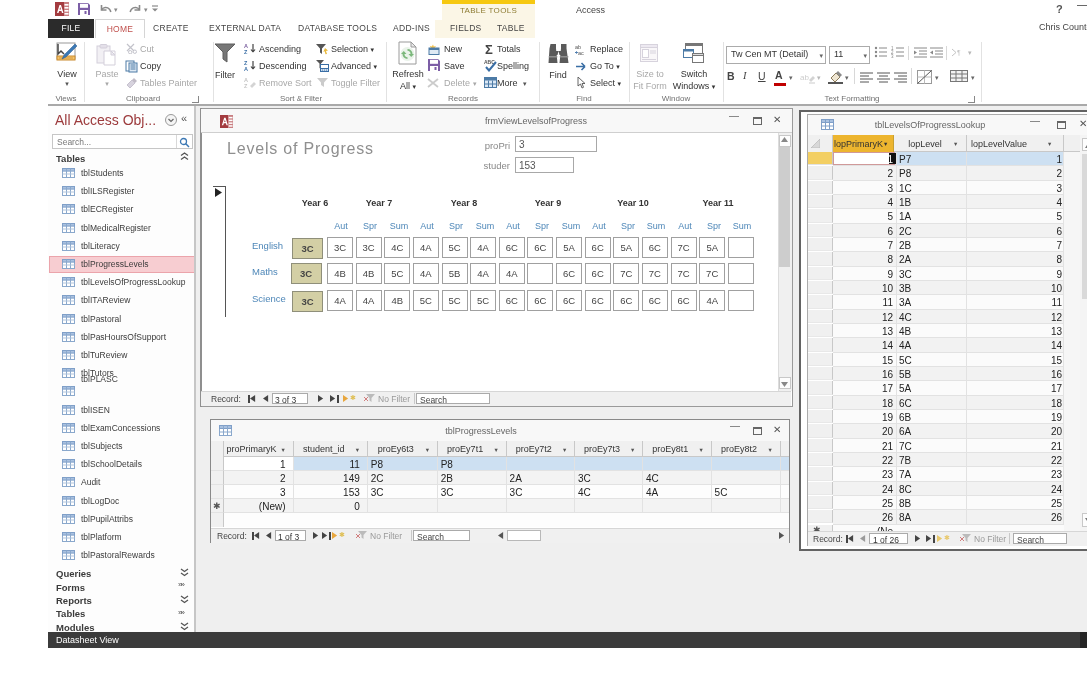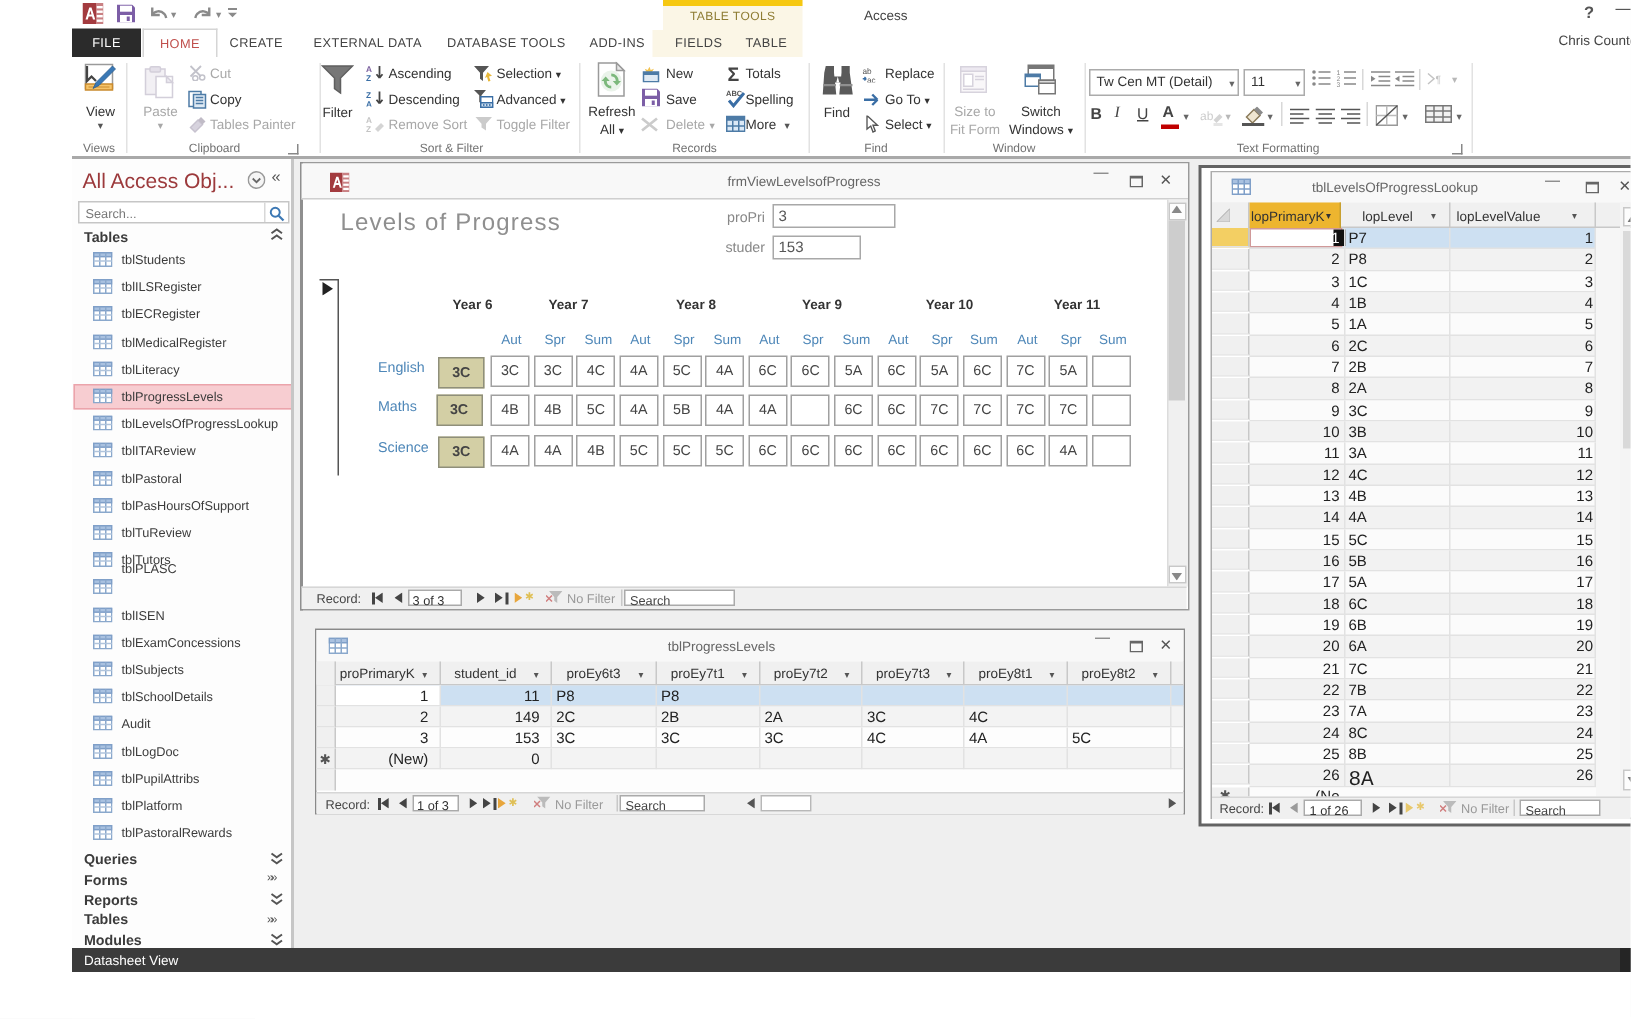--- a/index.html
+++ b/index.html
@@ -1179,21 +1179,21 @@
 <div style="position:absolute;left:25px;top:382.9px;width:60px;text-align:right;font-size:10px;color:#222;">25</div>
 <div style="position:absolute;left:91px;top:382.9px;font-size:10px;color:#222;">8B</div>
 <div style="position:absolute;left:160px;top:382.9px;width:94px;text-align:right;font-size:10px;color:#222;">25</div>
 <div style="position:absolute;left:87.5px;top:380.9px;width:1px;height:14.3px;background:#e2e2e2;"></div>
 <div style="position:absolute;left:158px;top:380.9px;width:1px;height:14.3px;background:#e2e2e2;"></div>
 <div style="position:absolute;left:255px;top:380.9px;width:1px;height:14.3px;background:#e2e2e2;"></div>
 <div style="position:absolute;left:25px;top:394.2px;width:231px;height:1px;background:#e2e2e2;"></div>
 <div style="position:absolute;left:25px;top:395.2px;width:231px;height:14.3px;background:#f2f2f2;"></div>
 <div style="position:absolute;left:0;top:395.2px;width:25px;height:13.3px;background:#f0f0f0;border-right:1px solid #c8c8c8;border-bottom:1px solid #e8e8e8;"></div>
 <div style="position:absolute;left:25px;top:397.2px;width:60px;text-align:right;font-size:10px;color:#222;">26</div>
-<div style="position:absolute;left:91px;top:397.2px;font-size:14px;color:#222;font-family:Liberation Mono, monospace;">8A</div>
+<div style="position:absolute;left:91px;top:397.2px;font-size:10px;color:#222;">8A</div>
 <div style="position:absolute;left:160px;top:397.2px;width:94px;text-align:right;font-size:10px;color:#222;">26</div>
 <div style="position:absolute;left:87.5px;top:395.2px;width:1px;height:14.3px;background:#e2e2e2;"></div>
 <div style="position:absolute;left:158px;top:395.2px;width:1px;height:14.3px;background:#e2e2e2;"></div>
 <div style="position:absolute;left:255px;top:395.2px;width:1px;height:14.3px;background:#e2e2e2;"></div>
 <div style="position:absolute;left:25px;top:408.6px;width:231px;height:1px;background:#e2e2e2;"></div>
 <div style="position:absolute;left:25px;top:409.6px;width:247px;height:6.4px;background:#fbfbfb;"></div>
 <div style="position:absolute;left:0;top:409.6px;width:25px;height:6.4px;background:#f0f0f0;border-right:1px solid #c8c8c8;"></div>
 <div style="position:absolute;left:5px;top:409.6px;font-size:9px;color:#555;">✱</div>
 <div style="position:absolute;left:25px;top:410.6px;width:60px;text-align:right;font-size:10px;color:#222;">(Ne</div>
 <div style="position:absolute;left:256px;top:37px;width:16px;height:379px;background:#f6f6f6;"></div>

